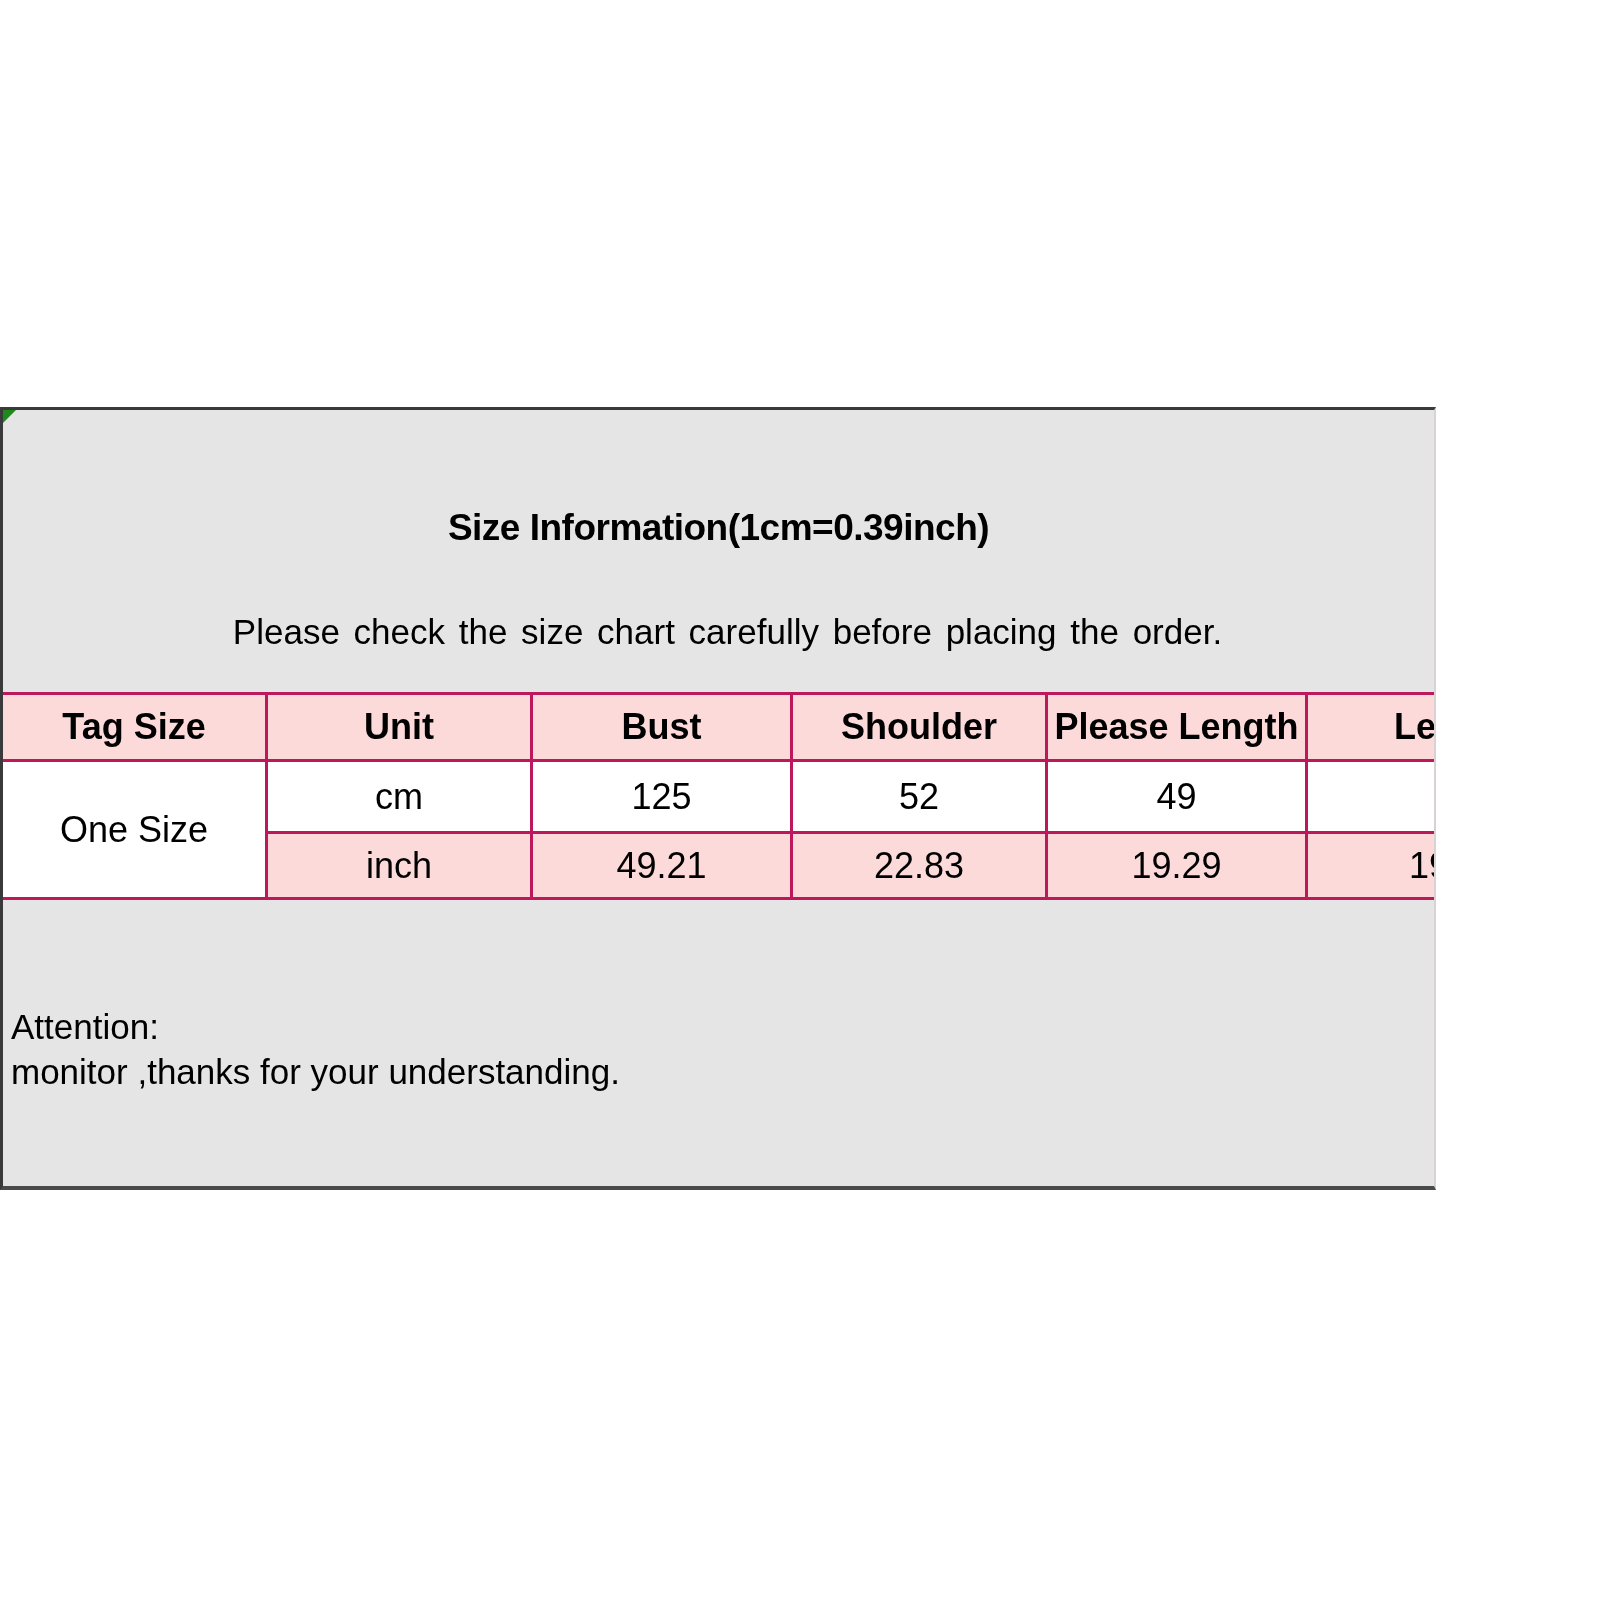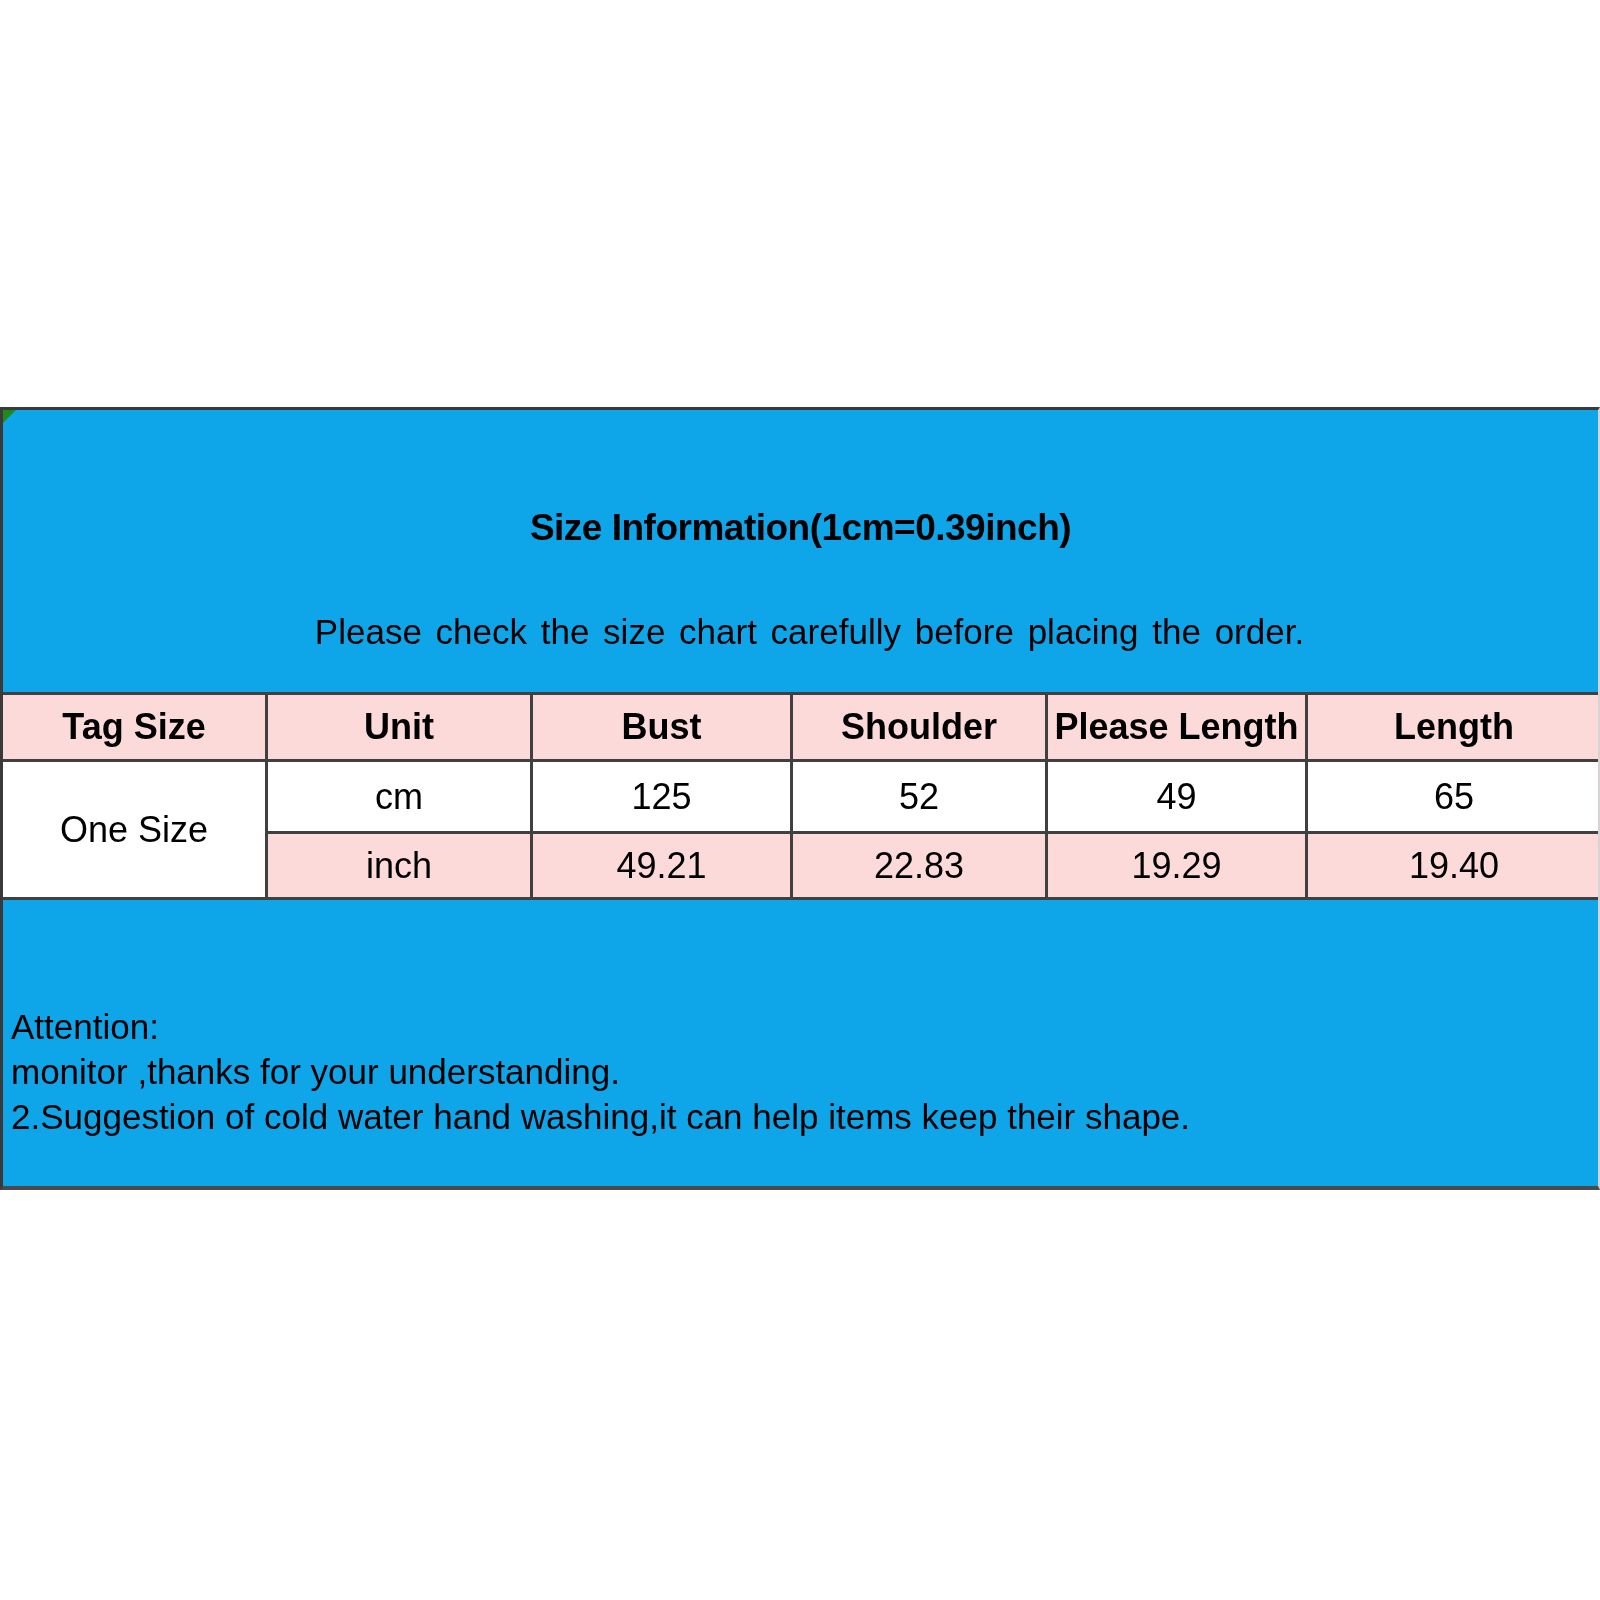--- a/index.html
+++ b/index.html
@@ -13,24 +13,24 @@
     height: 1600px;
     background: #ffffff;
     overflow: hidden;
     font-family: "Liberation Sans", "DejaVu Sans", sans-serif;
     color: #000000;
   }
   .panel {
     position: absolute;
     top: 407px;
     left: 0;
-    width: 1600px;
+    width: 1436px;
     height: 783px;
     box-sizing: border-box;
-    background: #0ea5e9;
+    background: #e5e5e5;
     border-top: 3px solid #3a3a3a;
     border-left: 3px solid #3a3a3a;
     border-bottom: 4px solid #4a4a4a;
     border-right: 2px solid #d8d2d2;
     overflow: hidden;
   }
   .corner-triangle {
     position: absolute;
     top: 0;
     left: 0;
@@ -67,21 +67,21 @@
     position: absolute;
     top: 282px;
     left: -3px;
     width: 1600px;
     border-collapse: collapse;
     table-layout: fixed;
     text-align: center;
   }
   table.size-table th,
   table.size-table td {
-    border: 3px solid #404040;
+    border: 3px solid #be185d;
     padding: 0;
     vertical-align: middle;
   }
   table.size-table thead th {
     height: 64px;
     background: #fcdada;
     font-size: 36px;
     font-weight: bold;
   }
   tr.row-cm td {
@@ -161,17 +161,16 @@
           <td>22.83</td>
           <td>19.29</td>
           <td>19.40</td>
         </tr>
       </tbody>
     </table>
 
     <div class="attention">
       <div class="attn-line">Attention:</div>
       <div class="attn-line">monitor ,thanks for your understanding.</div>
-      <div class="attn-line">2.Suggestion of cold water hand washing,it can help items keep their shape.</div>
     </div>
 
   </section>
 </div>
 
 </body></html>

